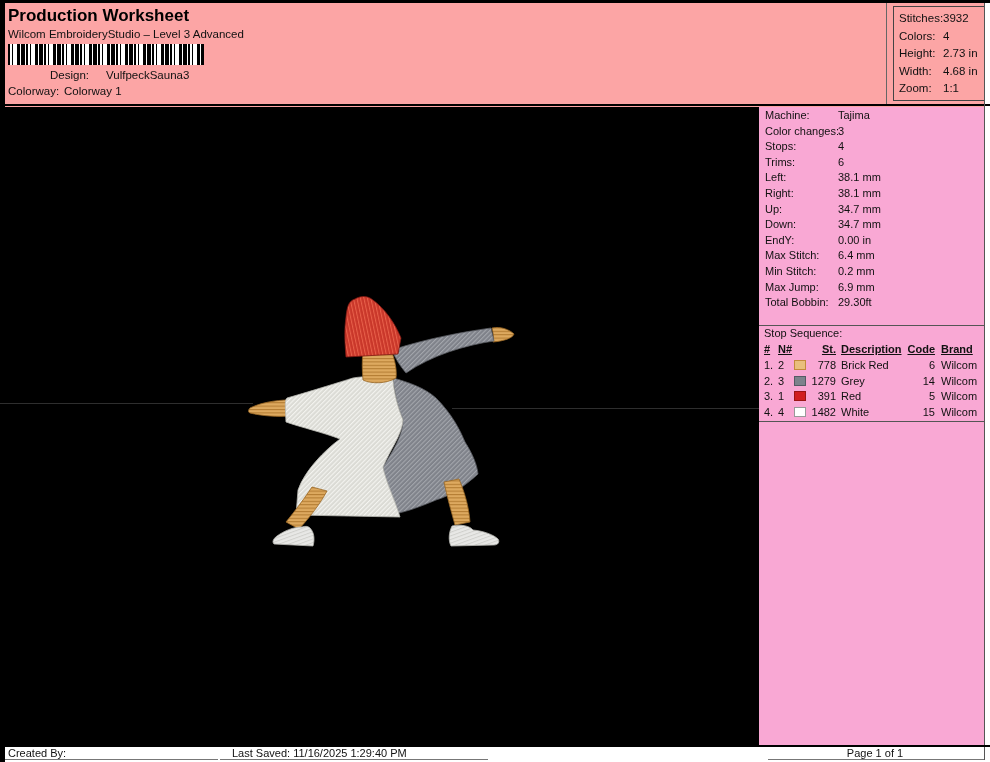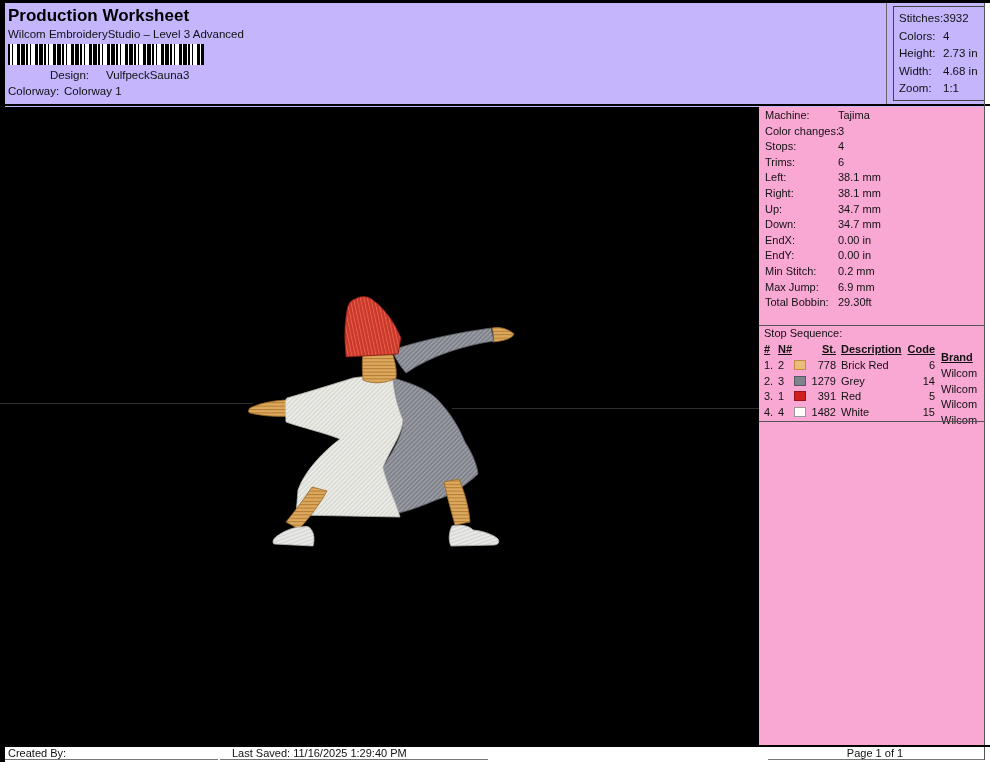--- a/index.html
+++ b/index.html
@@ -4,21 +4,21 @@
 <style>
   * { margin:0; padding:0; box-sizing:border-box; }
   html,body { width:990px; height:762px; background:#fff; overflow:hidden; }
   body { font-family:"Liberation Sans","DejaVu Sans",sans-serif; color:#111; position:relative; }
   .abs { position:absolute; }
   .page-frame-top { left:0; top:0; width:990px; height:3px; background:#000; }
   .page-frame-left { left:0; top:0; width:5px; height:762px; background:#000; }
   .page-right-border { left:984px; top:3px; width:1px; height:757px; background:#555; }
 
   
-  .header { left:5px; top:3px; width:979px; height:110px; background:#c4b5fd; }
+  .header { left:5px; top:3px; width:979px; height:110px; background:#fca5a5; }
   .title { left:3px; top:3px; font-size:17px; font-weight:bold; color:#000; white-space:nowrap; }
   .subtitle { left:3px; top:25px; font-size:11.5px; white-space:nowrap; }
   .barcode { left:3px; top:41px; width:196px; height:21px;
     background:repeating-linear-gradient(90deg,#000 0 2px,#fff 2px 4px,#000 4px 5px,#fff 5px 9px,#000 9px 12px,#fff 12px 13px,#000 13px 17px,#fff 17px 18px); }
   .meta-row { left:3px; font-size:11.5px; white-space:nowrap; }
   .meta-label { display:inline-block; width:56px; }
   .header-vdivider { left:881px; top:0; width:1px; height:102px; background:#666; }
   .stats-box { left:888px; top:3px; width:92px; height:95px; border:1px solid #444; padding:3px 0 0 5px; }
   .stats-row { font-size:11.5px; line-height:17.6px; white-space:nowrap; }
   .stats-row .lbl { display:inline-block; width:44px; }
@@ -39,21 +39,21 @@
   .stopseq-title { left:5px; top:220px; font-size:11px; }
   .tbl-head { top:235px; font-weight:bold; }
   .tbl-head span { text-decoration:underline; }
   .tbl-row { height:15.5px; font-size:11px; }
   .c-seq { position:absolute; left:5px; width:12px; }
   .c-n { position:absolute; left:19px; width:14px; }
   .c-swatch { position:absolute; left:35px; top:2px; width:12px; height:10px; border:1px solid #888; }
   .c-st { position:absolute; left:45px; width:32px; text-align:right; }
   .c-desc { position:absolute; left:82px; width:68px; }
   .c-code { position:absolute; left:148px; width:28px; text-align:right; }
-  .c-brand { position:absolute; left:182px; width:44px;margin-top:8px; }
+  .c-brand { position:absolute; left:182px; width:44px; }
   .tbl-row, .tbl-head { position:absolute; width:226px; font-size:11px; line-height:15.5px; }
 
   
   .footer-top-line { left:0; top:745px; width:990px; height:2px; background:#000; }
   .footer { left:0; top:747px; width:990px; height:15px; font-size:11px; }
   .fcell { position:absolute; top:0; height:13px; border-bottom:1px solid #777; white-space:nowrap; }
   .fcell-created { left:5px; width:213px; padding-left:3px; }
   .fcell-saved { left:220px; width:268px; padding-left:12px; }
   .fcell-printed { left:490px; width:276px; padding-left:88px; }
   .fcell-page { left:768px; width:216px; text-align:center; padding-right:2px; }
@@ -137,22 +137,22 @@
 <div class="abs right-panel">
   <div class="abs info-rows">
     <div class="info-row"><span class="lbl">Machine:</span><span>Tajima</span></div>
     <div class="info-row"><span class="lbl">Color changes:</span><span>3</span></div>
     <div class="info-row"><span class="lbl">Stops:</span><span>4</span></div>
     <div class="info-row"><span class="lbl">Trims:</span><span>6</span></div>
     <div class="info-row"><span class="lbl">Left:</span><span>38.1 mm</span></div>
     <div class="info-row"><span class="lbl">Right:</span><span>38.1 mm</span></div>
     <div class="info-row"><span class="lbl">Up:</span><span>34.7 mm</span></div>
     <div class="info-row"><span class="lbl">Down:</span><span>34.7 mm</span></div>
-    <div class="info-row"><span class="lbl">EndX:</span><span>0.00 in</span></div>
     <div class="info-row"><span class="lbl">EndY:</span><span>0.00 in</span></div>
+    <div class="info-row"><span class="lbl">Max Stitch:</span><span>6.4 mm</span></div>
     <div class="info-row"><span class="lbl">Min Stitch:</span><span>0.2 mm</span></div>
     <div class="info-row"><span class="lbl">Max Jump:</span><span>6.9 mm</span></div>
     <div class="info-row"><span class="lbl">Total Bobbin:</span><span>29.30ft</span></div>
   </div>
 
   <div class="abs panel-divider" style="top:218px;"></div>
   <div class="abs stopseq-title">Stop Sequence:</div>
 
   <div class="tbl-head">
     <span class="c-seq">#</span>

